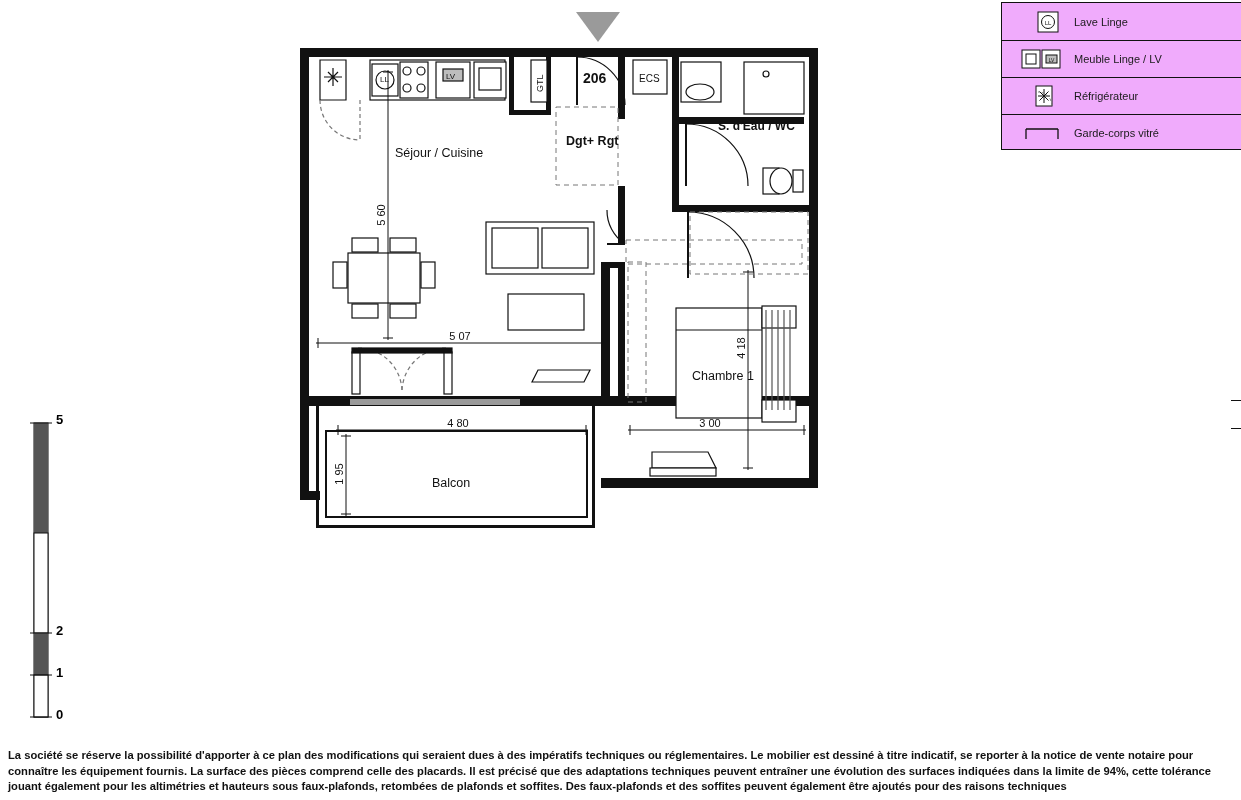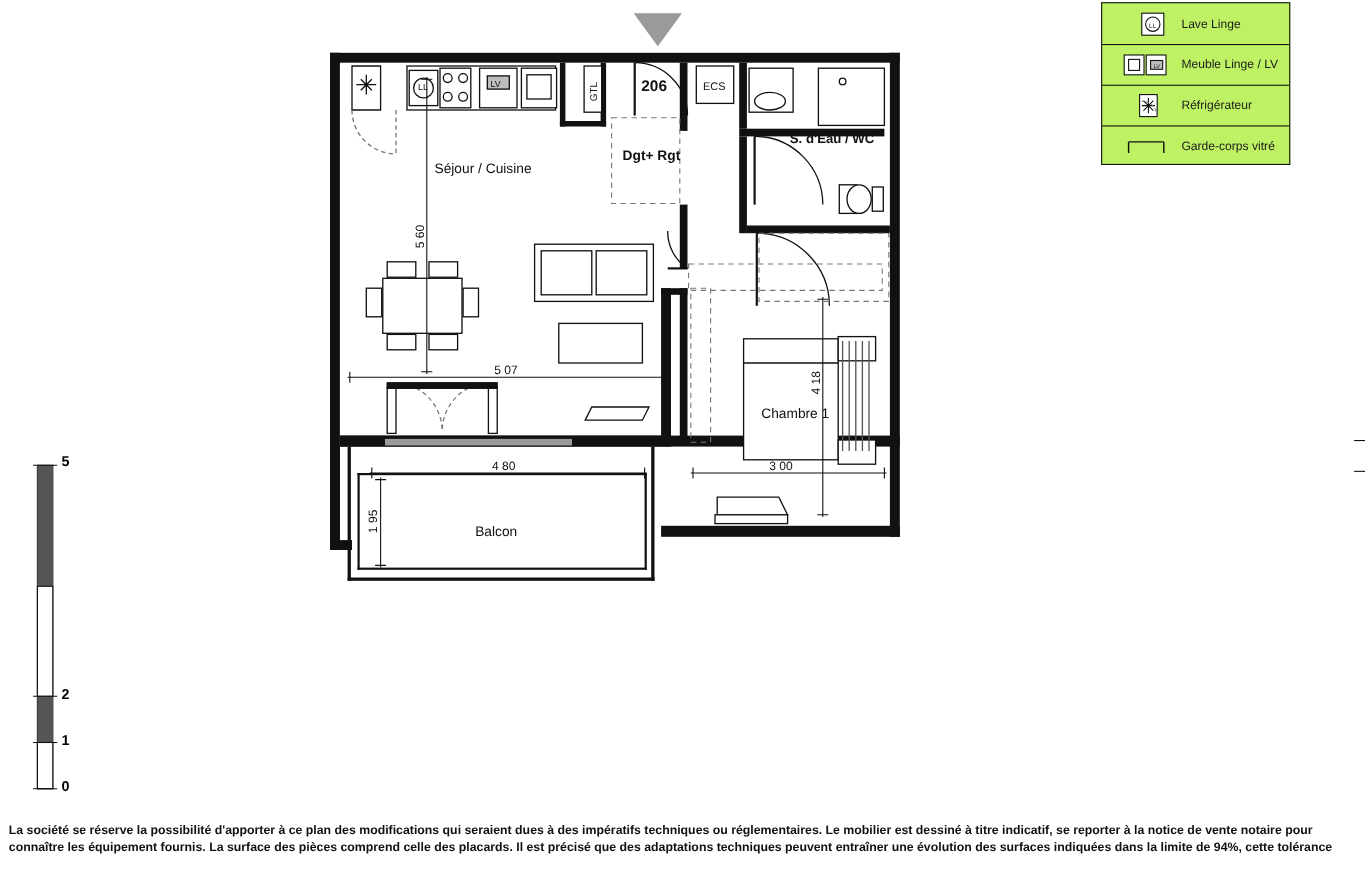--- a/index.html
+++ b/index.html
@@ -25,24 +25,24 @@
     position: absolute;
     left: 0; top: 0;
     width: 1241px;
     height: 800px;
   }
   
   .legend-box {
     position: absolute;
     left: 1001px;
     top: 2px;
-    width: 172px;
+    width: 241px;
     height: 148px;
     border: 1px solid #111;
-    background: #bef264;
+    background: #f0abfc;
     box-sizing: border-box;
   }
   .legend-row {
     position: absolute;
     left: 0;
     width: 100%;
     height: 37px;
     box-sizing: border-box;
   }
   .legend-row + .legend-row { border-top: 1px solid #111; }
@@ -357,15 +357,16 @@
     <span class="scale-num" style="top:250px">1</span>
     <span class="scale-num" style="top:292px">0</span>
   </div>
 
   <div class="side-tick" style="left:1231px; top:400px; width:10px; height:1px;"></div>
   <div class="side-tick" style="left:1231px; top:428px; width:10px; height:1px;"></div>
 
   <div class="disclaimer">
     <div>La société se réserve la possibilité d'apporter à ce plan des modifications qui seraient dues à des impératifs techniques ou réglementaires. Le mobilier est dessiné à titre indicatif, se reporter à la notice de vente notaire pour</div>
     <div>connaître les équipement fournis. La surface des pièces comprend celle des placards. Il est précisé que des adaptations techniques peuvent entraîner une évolution des surfaces indiquées dans la limite de 94%, cette tolérance</div>
+    <div>jouant également pour les altimétries et hauteurs sous faux-plafonds, retombées de plafonds et soffites. Des faux-plafonds et des soffites peuvent également être ajoutés pour des raisons techniques</div>
   </div>
 
 </div>
 
 </body></html>

